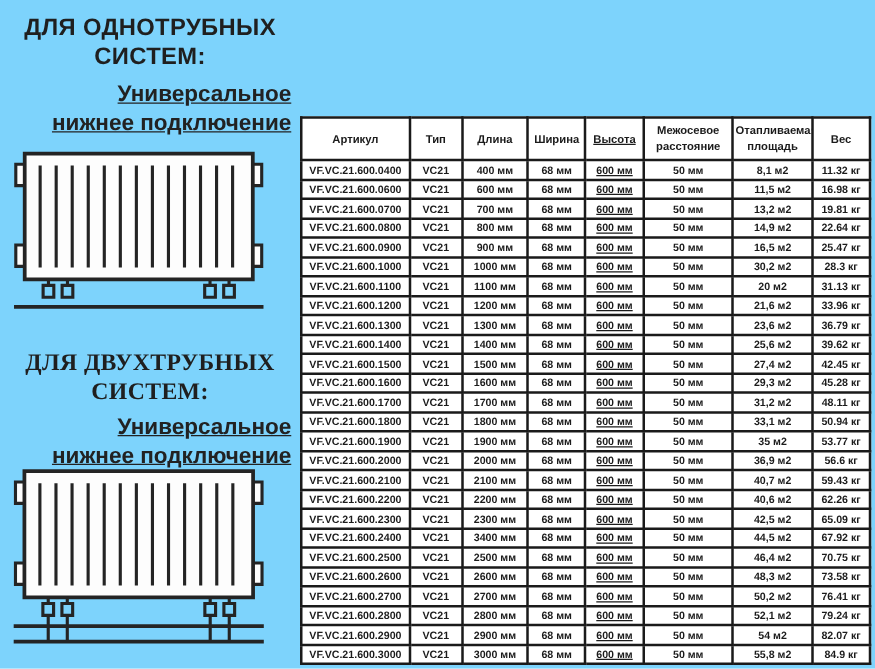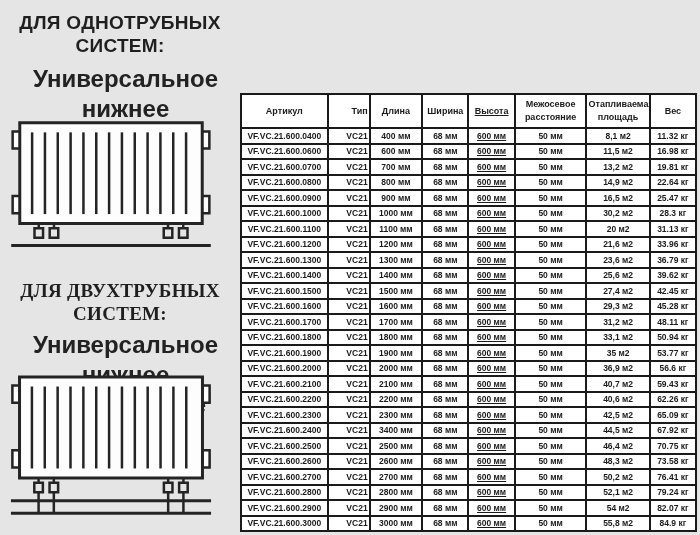--- a/index.html
+++ b/index.html
@@ -6,21 +6,21 @@
     margin: 0;
     padding: 0;
     background: #fdfdfd;
     font-family: "Liberation Sans", sans-serif;
     color: #1b1b1b;
   }
   .page {
     position: relative;
     width: 700px;
     height: 535px;
-    background: #e5e5e5;
+    background: #7dd3fc;
     overflow: hidden;
   }
 
   
   .left-panel {
     position: absolute;
     left: 0; top: 0;
     width: 240px; height: 535px;
   }
   .section-heading {
@@ -31,25 +31,26 @@
     font-size: 19px;
     font-weight: 800;
     line-height: 1.2;
     letter-spacing: 0.3px;
     color: #1f1f1f;
   }
   .section-subtitle {
     position: absolute;
     left: 18px;
     width: 215px;
-    text-align: center;
-    font-size: 24px;
+    text-align: right;
+    font-size: 18px;
     font-weight: 700;
     line-height: 1.25;
     color: #222;
+    text-decoration: underline;
   }
   .heading-1 { top: 12px; }
   .subtitle-1 { top: 64px; }
   .diagram-1 { position: absolute; left: 10px; top: 120px; }
   .heading-2 { top: 280px; font-family: Liberation Serif, serif; }
   .subtitle-2 { top: 330px; }
   .diagram-2 { position: absolute; left: 10px; top: 374px; }
 
   .radiator-svg { display: block; }
   .radiator-svg * { vector-effect: non-scaling-stroke; }
@@ -80,21 +81,21 @@
     line-height: 1.45;
     padding: 3px 1px;
     white-space: normal;
   }
   table.spec td {
     font-size: 8.5px;
     line-height: 1;
     padding: 2.5px 1px;
   }
   table.spec th:nth-child(1), table.spec td:nth-child(1) { width: 19.5%; }
-  table.spec th:nth-child(2), table.spec td:nth-child(2) { width: 9%; text-align: right; }
+  table.spec th:nth-child(2), table.spec td:nth-child(2) { width: 9%; }
   table.spec th:nth-child(3), table.spec td:nth-child(3) { width: 11.5%; }
   table.spec th:nth-child(4), table.spec td:nth-child(4) { width: 10%; }
   table.spec th:nth-child(5), table.spec td:nth-child(5) { width: 10%; text-decoration: underline; }
   table.spec th:nth-child(6), table.spec td:nth-child(6) { width: 16%; border-radius: 17px; }
   table.spec th:nth-child(7), table.spec td:nth-child(7) { width: 14%; }
   table.spec th:nth-child(8), table.spec td:nth-child(8) { width: 10%; }
 </style>
 </head>
 <body>
 

